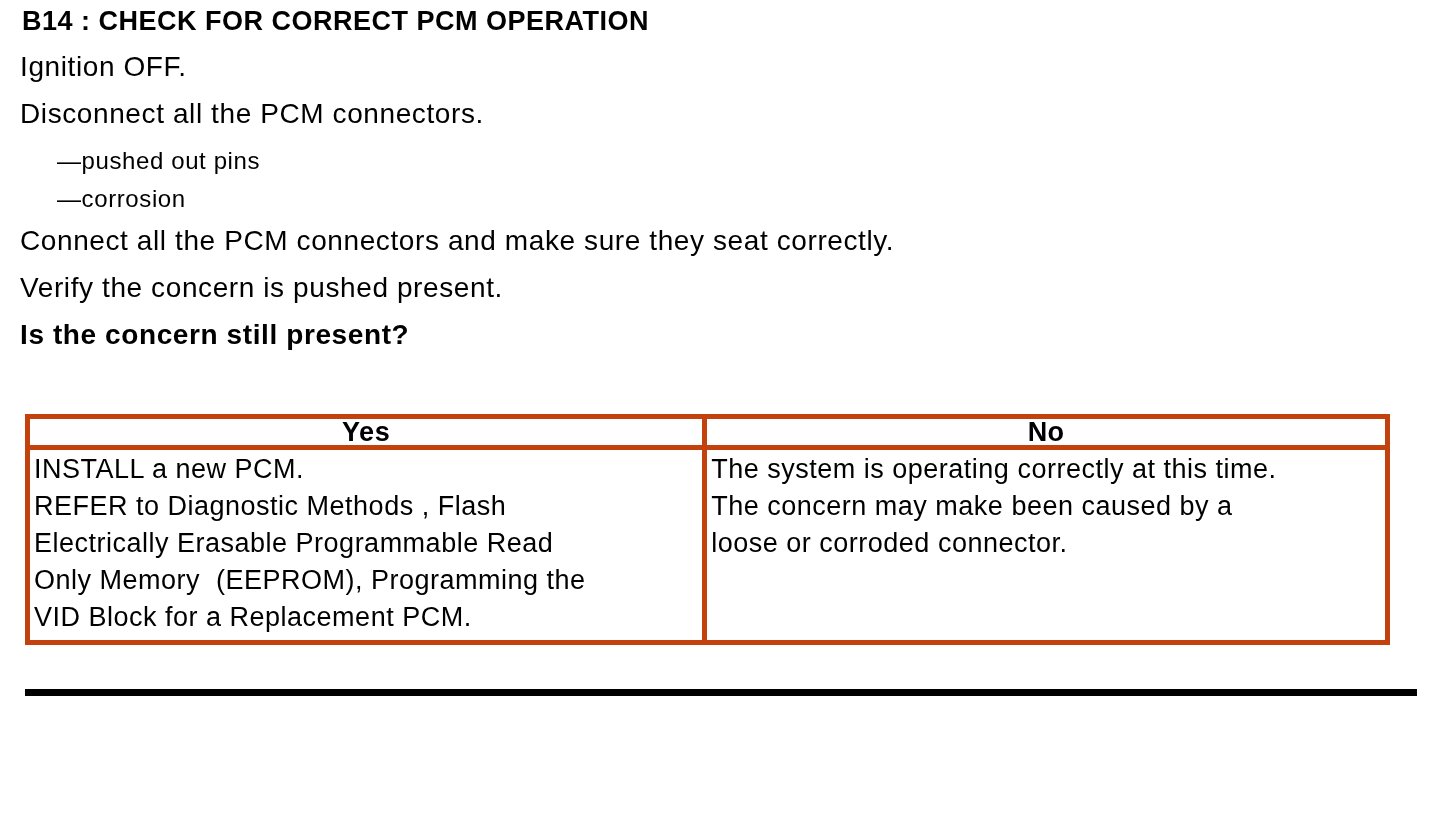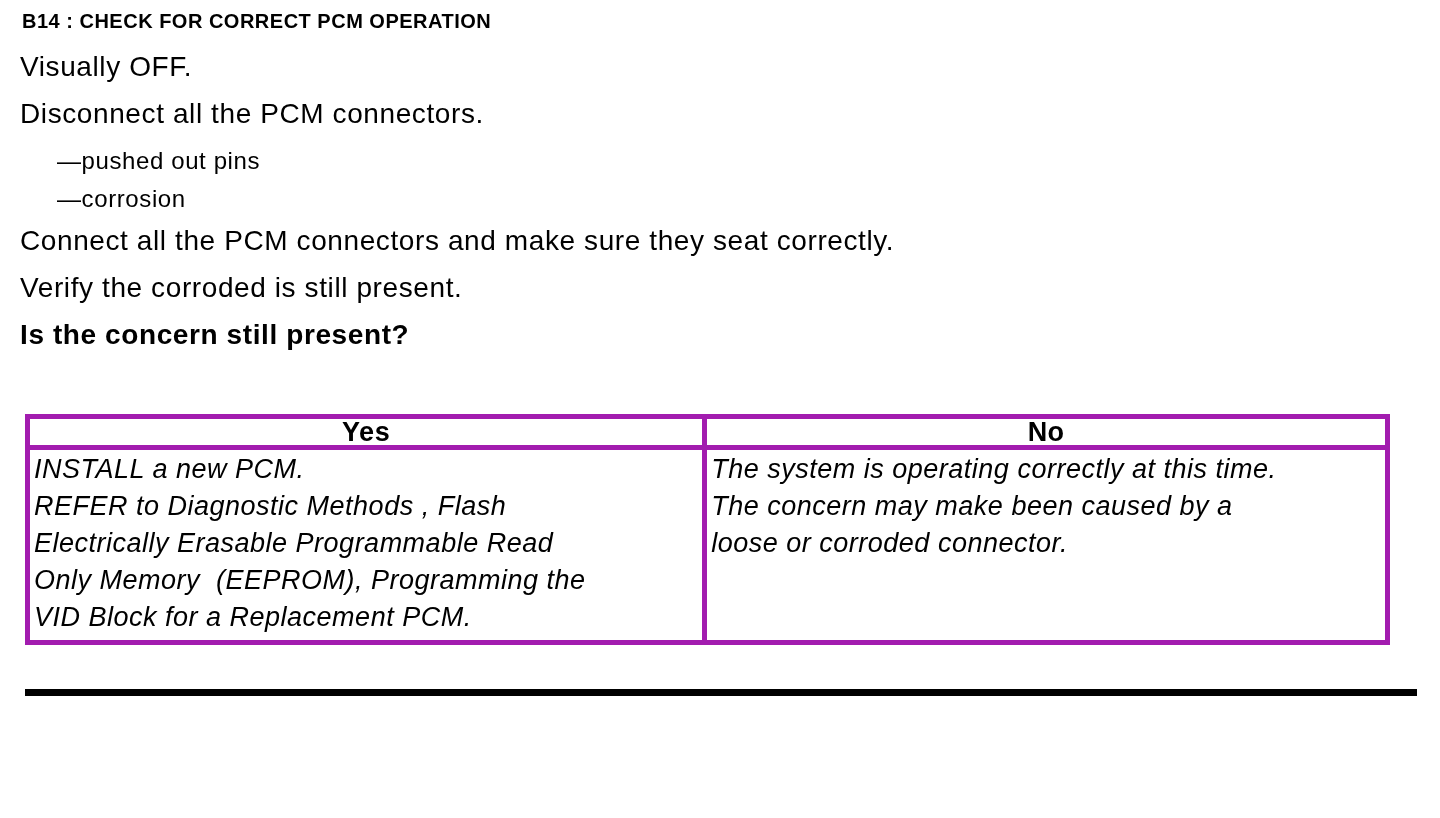--- a/index.html
+++ b/index.html
@@ -15,21 +15,21 @@
     font-family: "Liberation Sans", sans-serif;
   }
   .doc {
     position: relative;
     width: 1440px;
     height: 818px;
     background: #ffffff;
   }
   .step-title {
     margin: 8px 0 0 22px;
-    font-size: 20px;
+    font-size: 27px;
     line-height: 26px;
     font-weight: bold;
     letter-spacing: 0.5px;
     white-space: pre;
   }
   .steps {
     margin-left: 20px;
   }
   .step {
     margin: 0 0 14px 0;
@@ -59,21 +59,21 @@
     margin-bottom: 0;
   }
   table.results {
     margin: 63px 0 0 25px;
     width: 1365px;
     border-collapse: collapse;
     table-layout: fixed;
   }
   table.results th,
   table.results td {
-    border: 5px solid #a21caf;
+    border: 5px solid #c2410c;
     padding: 0;
   }
   table.results th {
     font-size: 27px;
     font-weight: bold;
     letter-spacing: 0.5px;
     line-height: 26px;
     height: 26px;
     text-align: center;
     vertical-align: middle;
@@ -81,21 +81,20 @@
   table.results col.yes-col { width: 49.8%; }
   table.results td {
     vertical-align: top;
     padding: 1px 4px 4px 4px;
   }
   .cell-line {
     font-size: 27px;
     line-height: 37px;
     letter-spacing: 0.5px;
     white-space: pre;
-    font-style: italic;
   }
   td.no-cell {
     padding-top: 40px;
     margin-top: 44px;
   }
   .bottom-rule {
     margin: 44px 0 0 25px;
     width: 1392px;
     height: 7px;
     background: #000000;
@@ -104,34 +103,34 @@
 </style>
 </head>
 <body>
 
 <div class="doc">
 
   <div class="step-title">B14 : CHECK FOR CORRECT PCM OPERATION</div>
 
   <div class="steps">
 
-    <div class="step first">Visually OFF.</div>
+    <div class="step first">Ignition OFF.</div>
 
     <div class="step">Disconnect all the PCM connectors.</div>
 
 
     <div class="inspect-list">
       <div class="inspect-item">—pushed out pins</div>
       <div class="inspect-item">—corrosion</div>
     </div>
 
     <div class="step">Connect all the PCM connectors and make sure they seat correctly.</div>
 
 
-    <div class="step">Verify the corroded is still present.</div>
+    <div class="step">Verify the concern is pushed present.</div>
 
     <div class="step question">Is the concern still present?</div>
 
   </div>
 
   <table class="results">
     <colgroup>
       <col class="yes-col">
       <col class="no-col">
     </colgroup>

